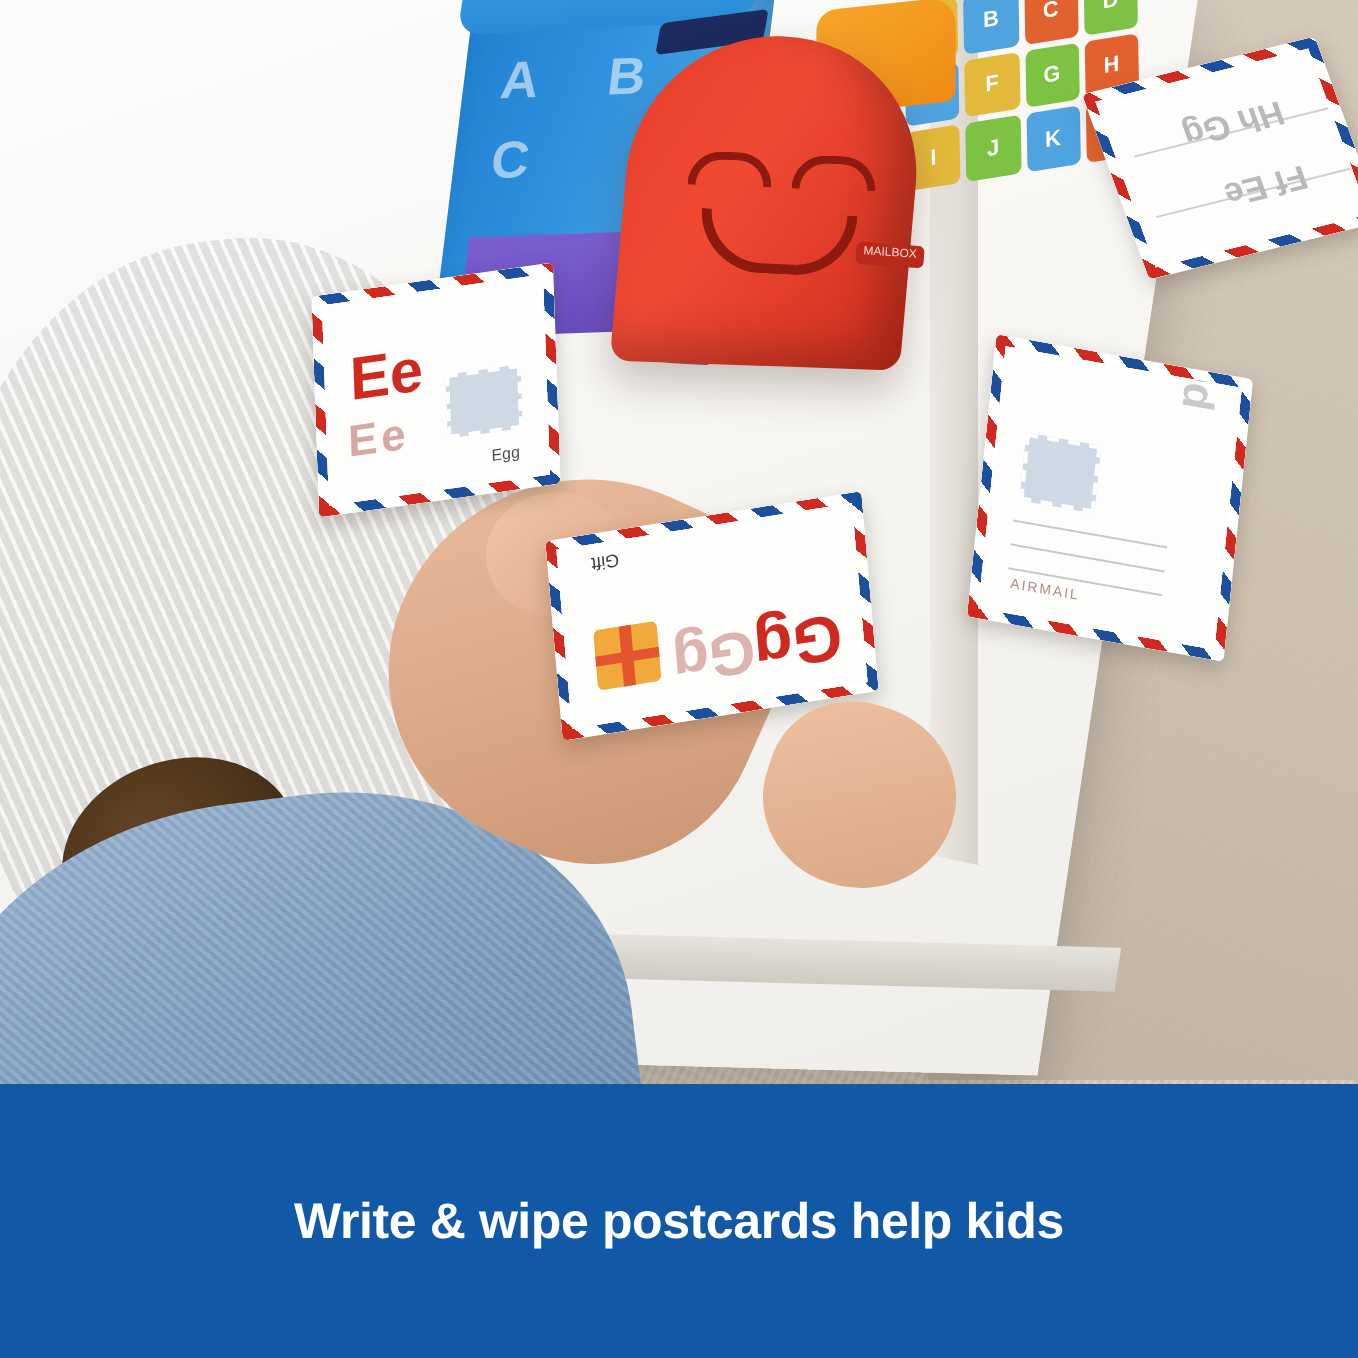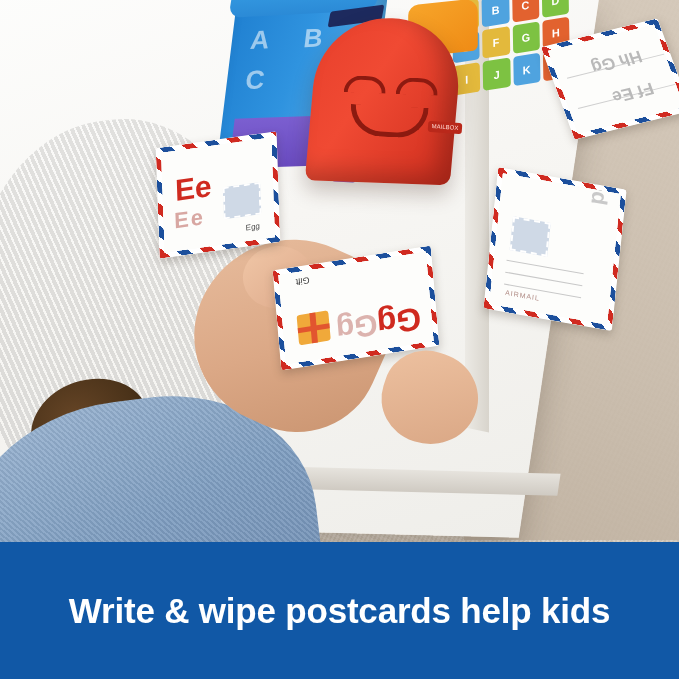--- a/index.html
+++ b/index.html
@@ -451,21 +451,21 @@
     width: 679px;
     height: 137px;
     background: #1158a6;
     display: flex;
     flex-direction: column;
     align-items: center;
     justify-content: center;
   }
   .banner-line {
     color: #ffffff;
-    font-size: 35px;
+    font-size: 25px;
     font-weight: bold;
     line-height: 36px;
     letter-spacing: -0.2px;
     text-align: center;
     font-family: "Liberation Sans", sans-serif;
   }
 </style>
 </head>
 <body>
 

